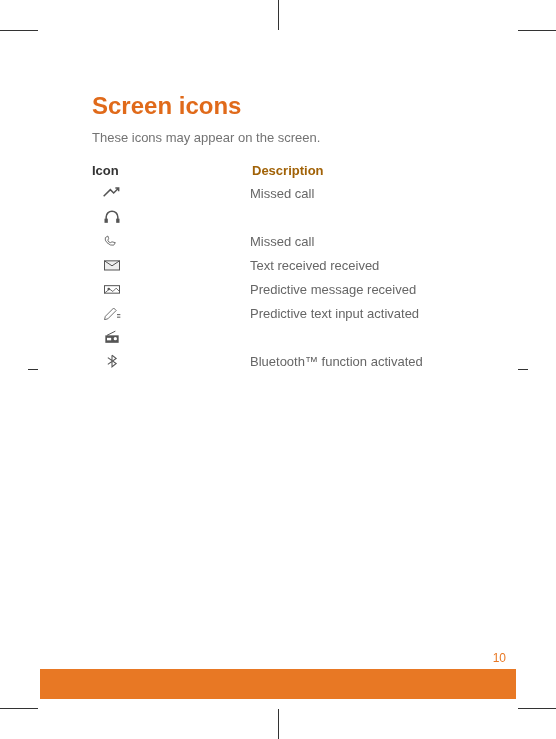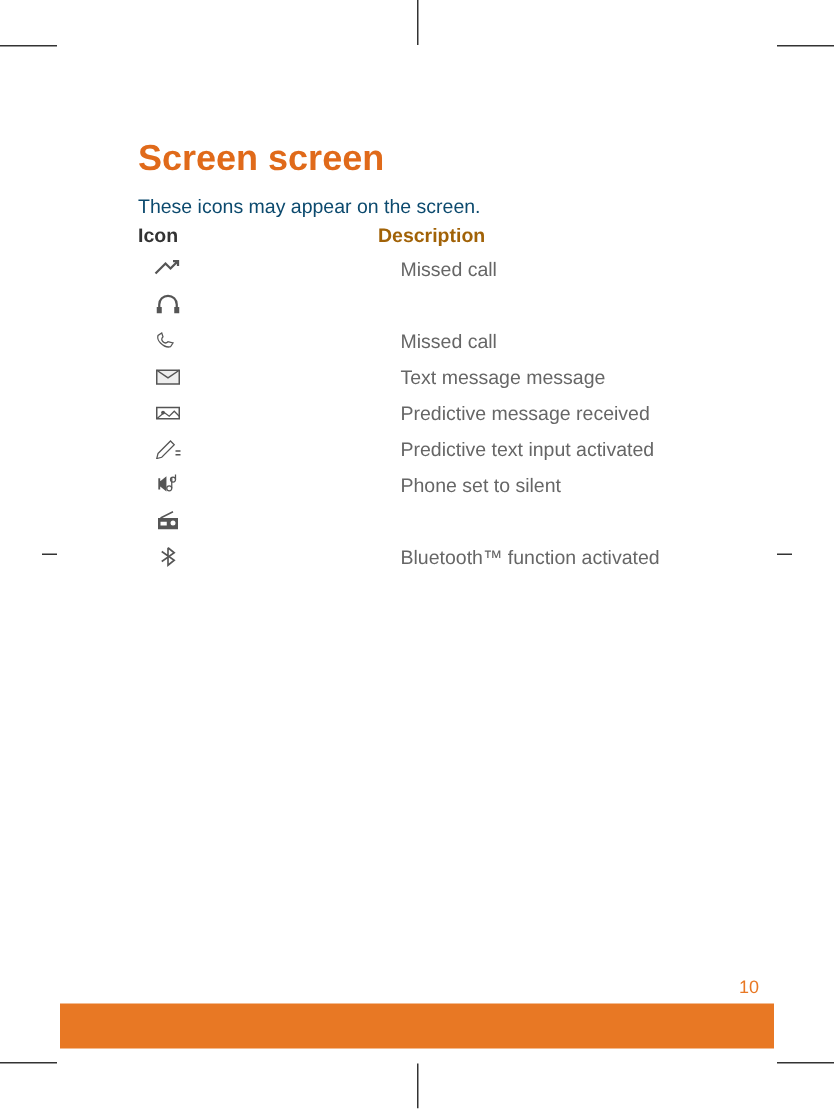--- a/index.html
+++ b/index.html
@@ -34,23 +34,23 @@
     }
 
     .title {
       color: #e06a1a;
       font-size: 24px;
       font-weight: bold;
       margin-bottom: 10px;
     }
 
     .intro {
-      color: #0c4a6e;
-      font-size: 13px;
-      margin-bottom: 4px;
+      color: #737373;
+      font-size: 13px;
+      margin-bottom: 18px;
     }
 
     .table-head {
       display: flex;
       margin-bottom: 6px;
     }
     .table-head .col1 {
       width: 160px;
       font-weight: bold;
       color: #333;
@@ -61,21 +61,20 @@
       font-weight: bold;
       color: #a16207;
       font-size: 13px;
     }
 
     .row {
       display: flex;
       align-items: flex-start;
       min-height: 24px;
       padding: 2px 0;
-      gap: 17px;
     }
     .row .icon-cell {
       width: 150px;
       padding-left: 10px;
       display: flex;
       align-items: center;
     }
     .row .desc-cell {
       flex: 1;
       color: #666;
@@ -110,21 +109,21 @@
 <div class="crop top-v"></div>
 <div class="crop top-h-l"></div>
 <div class="crop top-h-r"></div>
 <div class="crop bot-v"></div>
 <div class="crop bot-h-l"></div>
 <div class="crop bot-h-r"></div>
 <div class="crop mid-l"></div>
 <div class="crop mid-r"></div>
 
 <div class="page">
-  <h1 class="title">Screen screen</h1>
+  <h1 class="title">Screen icons</h1>
   <p class="intro">These icons may appear on the screen.</p>
 
   <div class="table-head">
     <div class="col1">Icon</div>
     <div class="col2">Description</div>
   </div>
 
   <div class="row">
     <div class="icon-cell">
       <svg viewBox="0 0 24 16">
@@ -153,21 +152,21 @@
     <div class="desc-cell">Missed call</div>
   </div>
 
   <div class="row">
     <div class="icon-cell">
       <svg viewBox="0 0 24 16">
           <rect x="3" y="3" width="18" height="11" stroke="#555" stroke-width="1.2" fill="#eee"></rect>
           <path d="M3 3 L12 9 L21 3" stroke="#555" stroke-width="1.2" fill="none"></path>
         </svg>
     </div>
-    <div class="desc-cell">Text message message</div>
+    <div class="desc-cell">Text received received</div>
   </div>
 
   <div class="row">
     <div class="icon-cell">
       <svg viewBox="0 0 24 16">
           <rect x="3" y="4" width="18" height="9" stroke="#555" stroke-width="1.2" fill="#fff"></rect>
           <circle cx="8" cy="8" r="1.5" fill="#555"></circle>
           <path d="M3 13 L9 8 L13 11 L17 7 L21 11" stroke="#555" stroke-width="1" fill="none"></path>
         </svg>
     </div>
@@ -177,31 +176,20 @@
   <div class="row">
     <div class="icon-cell">
       <svg viewBox="0 0 24 16">
           <path d="M4 12 L14 2 L17 5 L7 15 L3 16 Z" stroke="#555" stroke-width="1" fill="none"></path>
           <path d="M18 10 H22 M18 13 H22" stroke="#555" stroke-width="1.2"></path>
         </svg>
     </div>
     <div class="desc-cell">Predictive text input activated</div>
   </div>
 
-  <div class="row">
-    <div class="icon-cell">
-      <svg viewBox="0 0 24 16">
-          <path d="M5 3 L5 12 M5 7 L10 3 L10 12 L5 8" stroke="#555" stroke-width="1.5" fill="#555"></path>
-          <circle cx="16" cy="4" r="2" stroke="#555" fill="none"></circle>
-          <circle cx="13" cy="11" r="2" stroke="#555" fill="none"></circle>
-          <path d="M18 4 L18 0 M15 11 L15 2" stroke="#555" stroke-width="1"></path>
-        </svg>
-    </div>
-    <div class="desc-cell">Phone set to silent</div>
-  </div>
 
   <div class="row">
     <div class="icon-cell">
       <svg viewBox="0 0 24 16">
           <rect x="4" y="6" width="16" height="9" fill="#555"></rect>
           <path d="M6 6 L16 1" stroke="#555" stroke-width="1.2"></path>
           <circle cx="16" cy="10" r="2" fill="#fff"></circle>
           <rect x="6" y="9" width="5" height="3" fill="#fff"></rect>
         </svg>
     </div>

